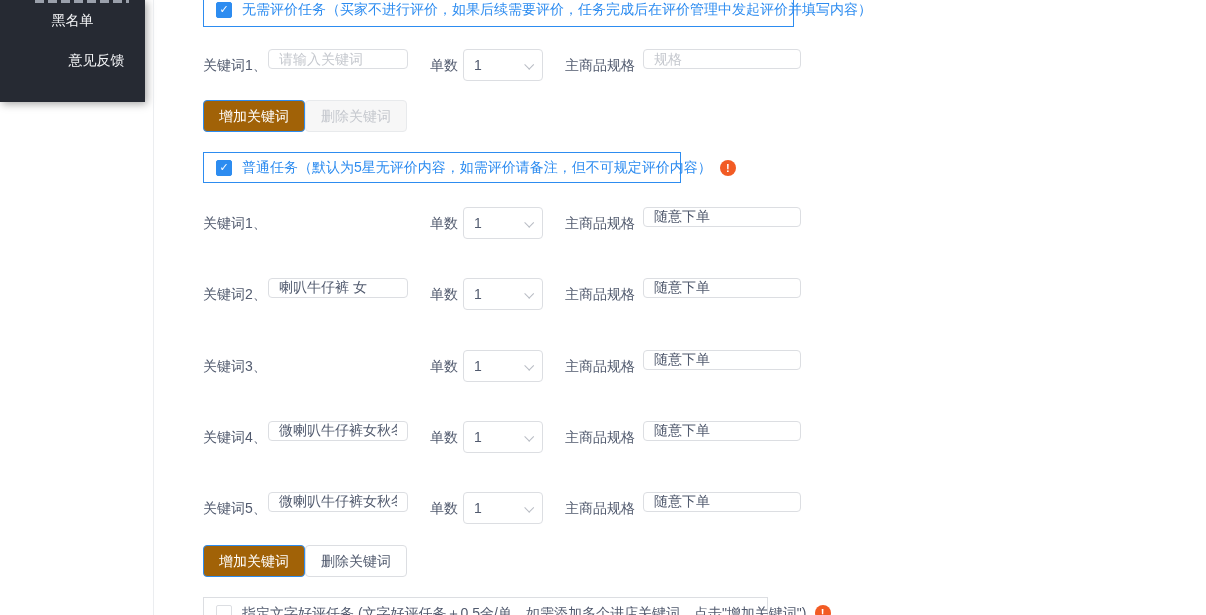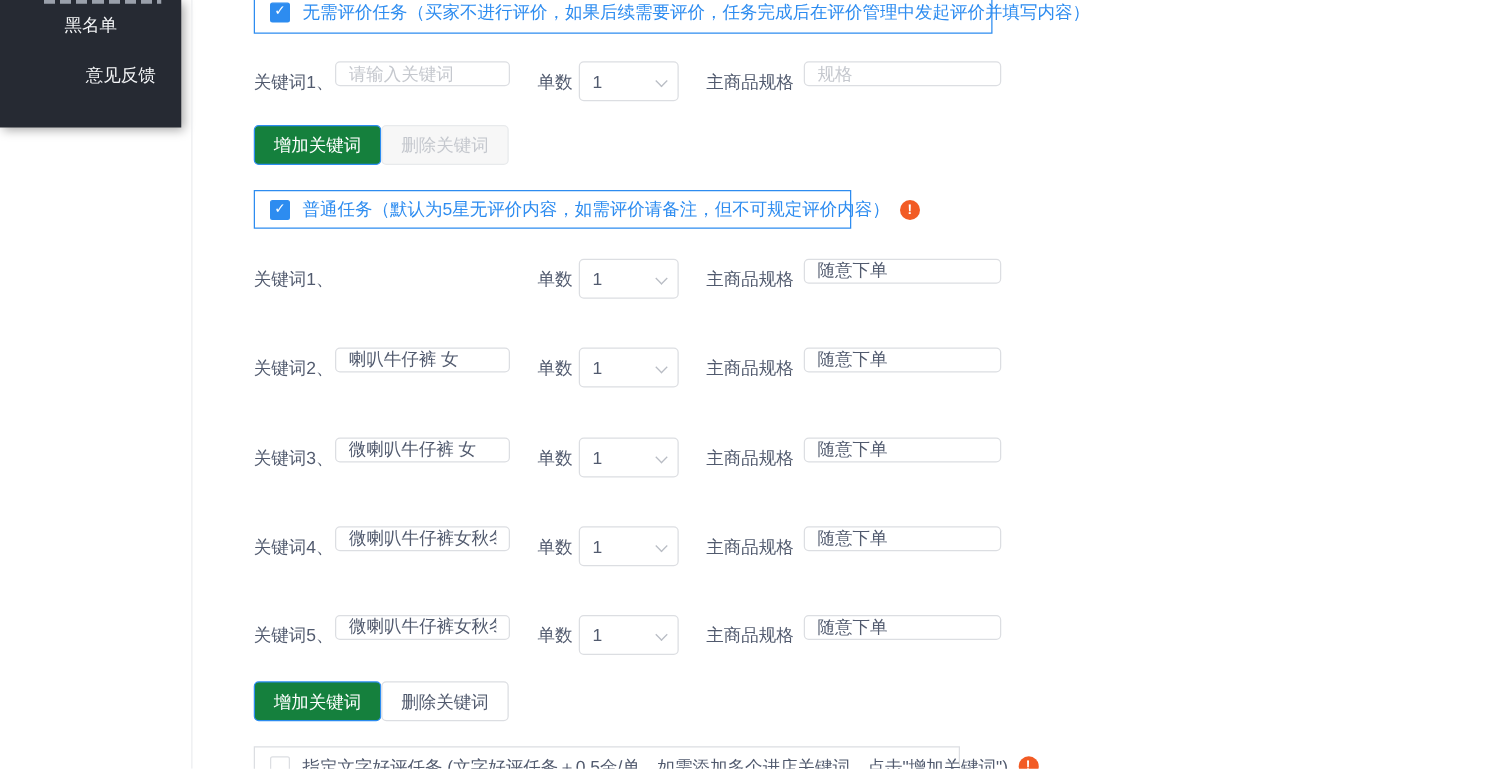--- a/index.html
+++ b/index.html
@@ -78,21 +78,21 @@
     border-right:1px solid #b8bcc4; border-bottom:1px solid #b8bcc4;
     transform:rotate(45deg) translateY(-1px);
   }
 
   
   .btn {
     position:absolute; height:32px; padding:0 15px; border-radius:4px; font-size:14px;
     line-height:30px; text-align:center; cursor:pointer; user-select:none;
     font-family:"Liberation Sans", sans-serif;
   }
-  .btn.primary { background:#15803d; border:1px solid #2d8cf0; color:#fff;text-align:right; }
+  .btn.primary { background:#a16207; border:1px solid #2d8cf0; color:#fff;text-align:right; }
   .btn.plain { background:#fff; border:1px solid #dcdee2; color:#515a6e; }
   .btn.disabled { background:#f7f7f7; border:1px solid #e8eaec; color:#c5c8ce; cursor:not-allowed; }
 </style>
 </head>
 <body>
 
 <div class="sidebar">
   <div class="sidebar-clip"></div>
   <div class="sidebar-item s1">黑名单</div>
   <div class="sidebar-item s2">意见反馈</div>
@@ -147,21 +147,20 @@
     <div class="sel">
       <span>1</span>
       <i class="chev"></i>
     </div>
     <div class="lbl spec-lbl">主商品规格</div>
     <input class="inp spec" value="随意下单" style="">
   </div>
 
   <div class="krow" style="top:350px;">
     <div class="lbl">关键词3、</div>
-    <input class="inp kw" value="微喇叭牛仔裤 女" style="">
     <div class="lbl qty-lbl">单数</div>
     <div class="sel">
       <span>1</span>
       <i class="chev"></i>
     </div>
     <div class="lbl spec-lbl">主商品规格</div>
     <input class="inp spec" value="随意下单" style="">
   </div>
 
   <div class="krow" style="top:421px;">

